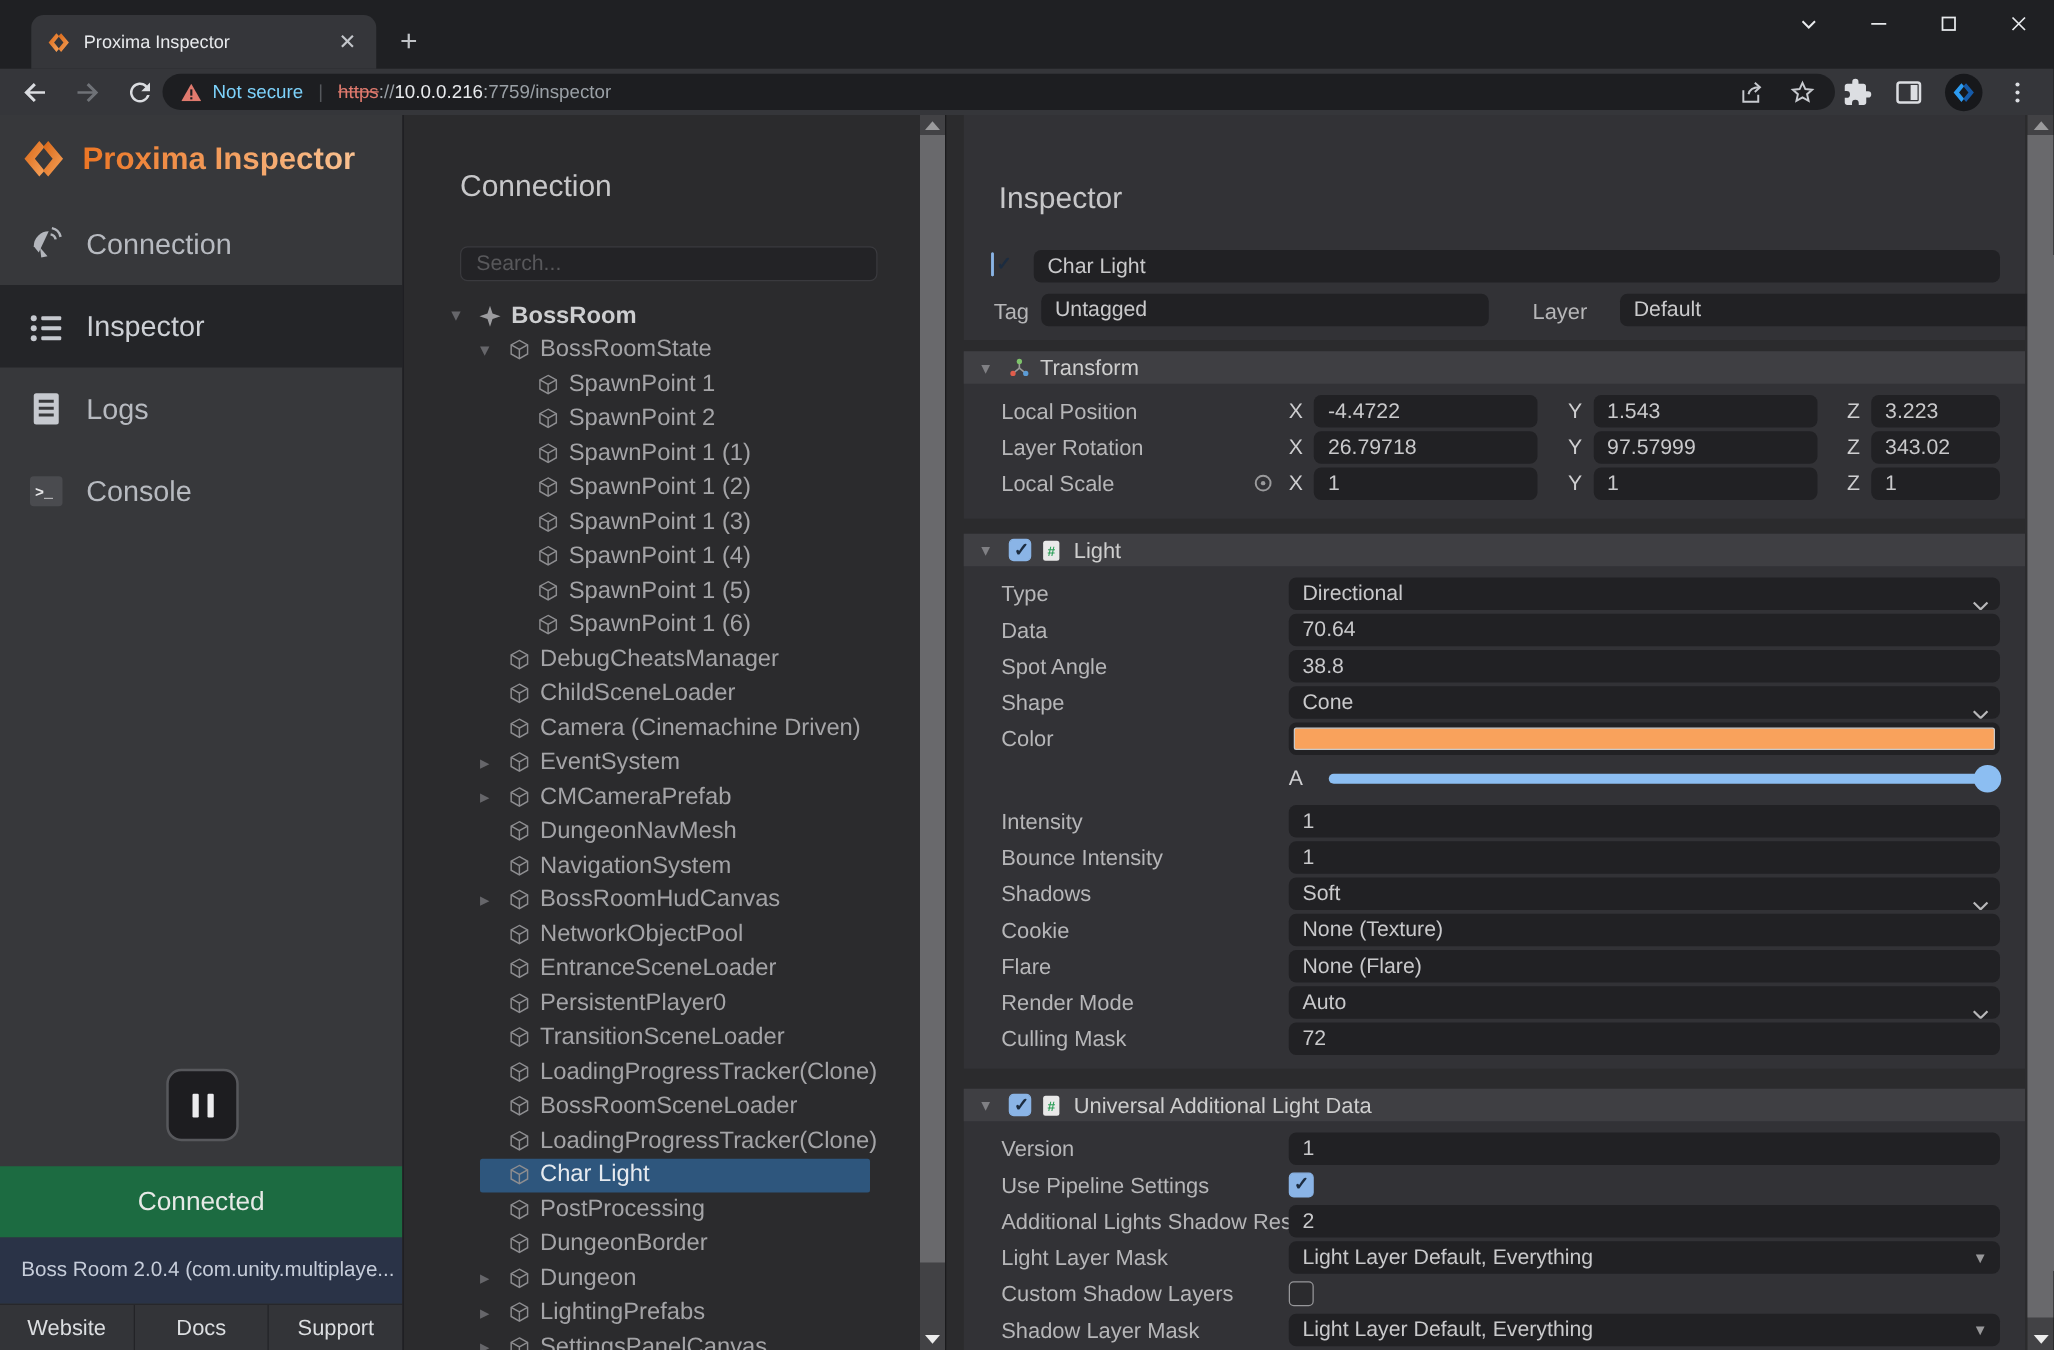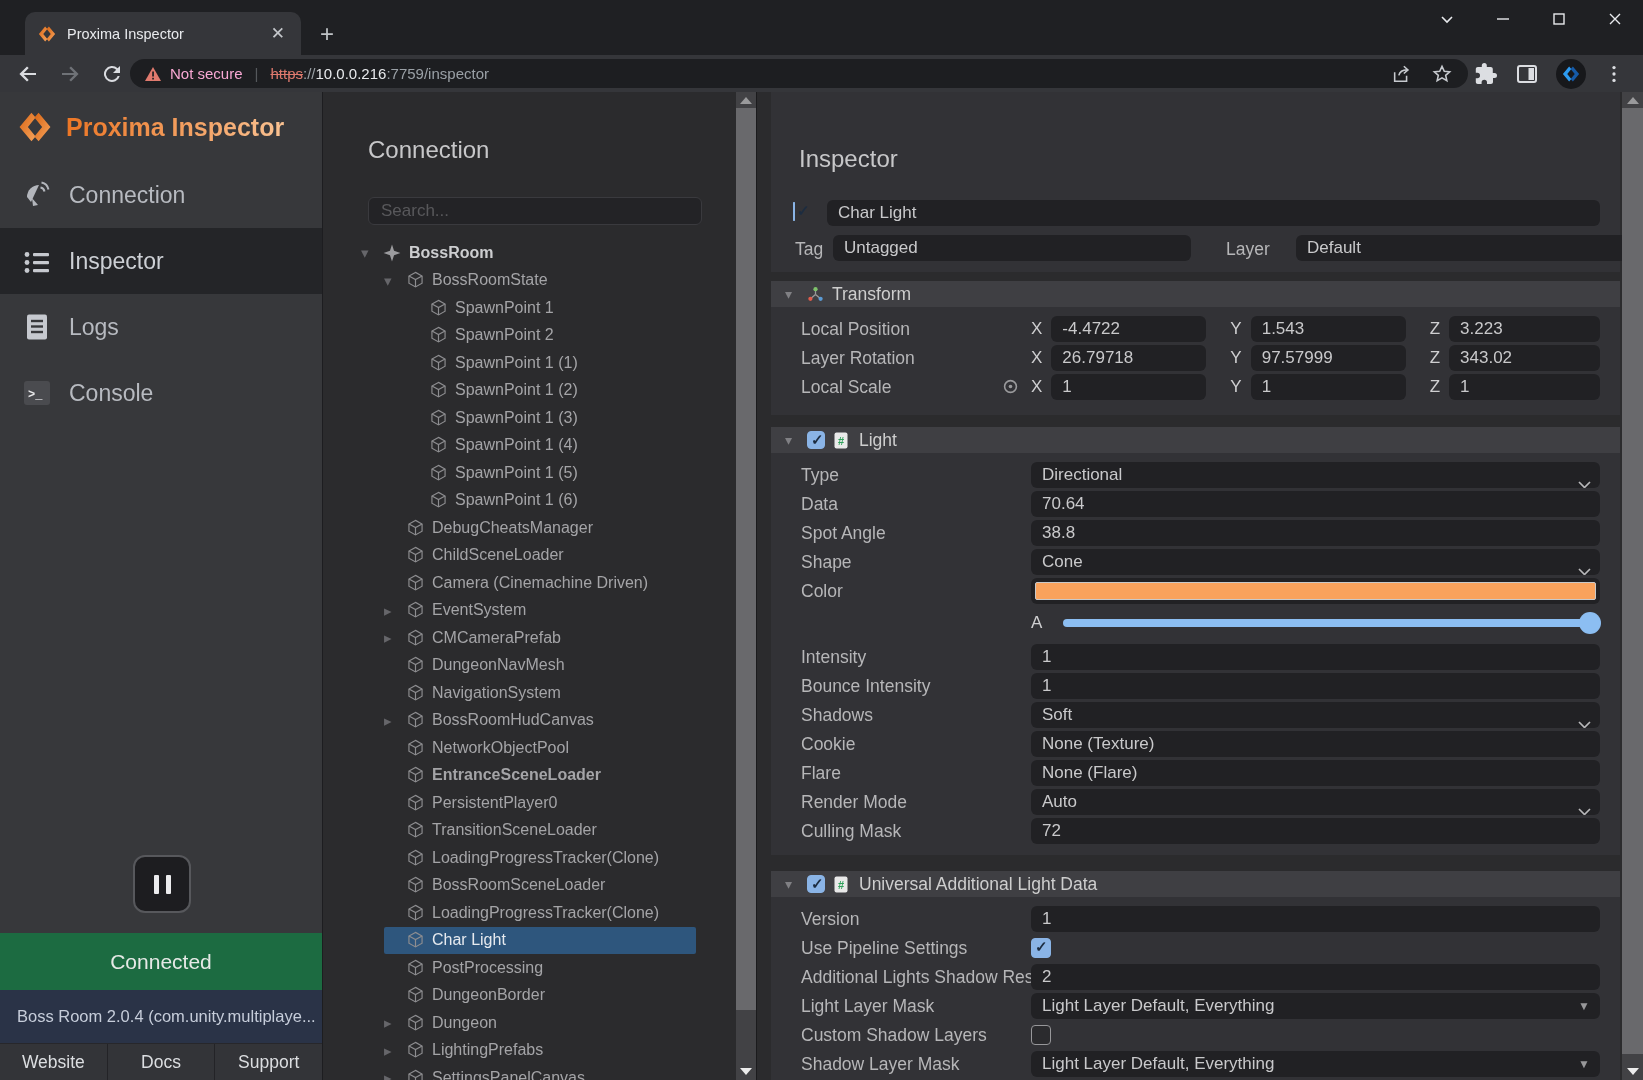--- a/index.html
+++ b/index.html
@@ -15,21 +15,21 @@
   .new-tab{position:absolute;left:314px;top:21px;width:26px;height:26px;color:#c0c3c7;font-size:24px;
            display:flex;align-items:center;justify-content:center;cursor:pointer;}
   .win-controls{position:absolute;right:0;top:0;height:38px;display:flex;}
   .wbtn{width:56px;display:flex;align-items:center;justify-content:center;cursor:pointer;}
   .navbar{position:absolute;top:55px;left:0;right:0;height:37px;background:#35363a;display:flex;align-items:center;}
   .nav-left{display:flex;align-items:center;gap:18px;padding-left:16px;}
   .nav-ic{width:24px;height:24px;cursor:pointer;}
   .addressbar{position:absolute;left:130px;top:4px;width:1338px;height:29px;background:#1d1e21;border-radius:15px;
               display:flex;align-items:center;padding:0 15px;box-sizing:border-box;font-size:15px;color:#9aa0a6;cursor:text;}
   .warn{width:16px;height:14px;margin-right:9px;flex:none;}
-  .notsecure{color:#f9a8d4;margin-right:12px;}
+  .notsecure{color:#7dd3fc;margin-right:12px;}
   .urldiv{color:#55585c;margin-right:12px;}
   .u-https{color:#e07a6e;text-decoration:line-through;}
   .u-host{color:#e8eaed;}
   .u-rest{color:#9aa0a6;}
   .pill-sp{flex:1;}
   .pill-ic{width:22px;height:22px;margin-left:18px;cursor:pointer;flex:none;}
   .nav-ext{position:absolute;right:0;top:0;height:37px;display:flex;align-items:center;gap:17px;padding-right:18px;}
   .ext-ic{cursor:pointer;display:flex;align-items:center;justify-content:center;}
   .prox-circle{width:30px;height:30px;border-radius:50%;background:#17181b;display:flex;align-items:center;justify-content:center;}
   
@@ -58,21 +58,21 @@
   .tree-panel{position:absolute;left:322px;top:0;width:414px;height:988px;background:#2b2b2d;border-left:1px solid #1d1d20;box-sizing:border-box;overflow:hidden;}
   .go-title{position:absolute;left:45px;top:44px;font-size:24px;color:#c7c7c9;}
   .go-search{position:absolute;left:45px;top:105px;width:334px;height:28px;box-sizing:border-box;background:#232326;
              border:1px solid #3a3a3e;border-radius:6px;color:#ababad;padding:0 12px;font-size:17px;outline:none;
              font-family:"Liberation Sans",sans-serif;}
   .go-search::placeholder{color:#58585b;}
   .tree{position:absolute;left:0;right:0;top:147px;bottom:0;overflow:hidden;}
   .trow{height:27.5px;display:flex;align-items:center;margin-right:40px;border-radius:2px;cursor:pointer;}
   .trow .arr{width:22px;flex:none;font-size:15px;color:#66666a;line-height:1;}
   .trow .ticon{width:19px;height:18px;margin-right:7px;flex:none;}
-  .trow .lbl{font-size:16px;color:#a4a4a7;white-space:nowrap;}
+  .trow .lbl{font-size:19px;color:#a4a4a7;white-space:nowrap;}
   .trow.bold .lbl{font-weight:700;color:#cdced0;}
   .trow.sel{background:#2e567d;}
   .trow.sel .lbl{color:#e6eaef;}
   
   .sbar{position:absolute;top:0;height:988px;background:#424245;}
   .sbar.mid{left:736px;width:20px;}
   .sbar.right{left:1622px;width:21px;}
   .sb-up{position:absolute;top:5px;left:50%;transform:translateX(-50%);width:0;height:0;
          border-left:6px solid transparent;border-right:6px solid transparent;border-bottom:7px solid #9a9a9c;}
   .sb-down{position:absolute;bottom:5px;left:50%;transform:translateX(-50%);width:0;height:0;
@@ -112,21 +112,21 @@
   .isec.s1 .sec-body{padding-bottom:8px;}
   .prow{height:26px;margin-bottom:3px;display:flex;align-items:center;padding:0 20px 0 30px;}
   .prow.sliderrow{margin-top:6px;margin-bottom:8px;}
   .plabel{width:230px;flex:none;font-size:17.5px;color:#b6b6b8;white-space:nowrap;overflow:hidden;
           display:flex;align-items:center;justify-content:space-between;padding-right:8px;box-sizing:border-box;}
   .linkico{width:20px;height:20px;flex:none;margin-right:2px;cursor:pointer;}
   .pvalue{flex:1;display:flex;align-items:center;height:26px;position:relative;}
   .fld{background:#212124;border-radius:6px;height:26px;line-height:26px;padding:0 11px;font-size:17px;color:#c9c9cb;
        box-sizing:border-box;white-space:nowrap;overflow:hidden;position:relative;cursor:text;}
   .fld.f1{flex:1;}
-  .fld.fxy{width:155px;flex:none;margin-right:24px;}
+  .fld.fxy{width:179px;flex:none;margin-right:24px;}
   .fld.fz{flex:1;}
   .fld.fsel{flex:1;padding-right:30px;cursor:pointer;}
   .axis{font-size:17px;color:#cfcfd1;margin-right:9px;flex:none;}
   .colorfld{flex:1;height:26px;background:#212124;border-radius:6px;display:flex;align-items:center;padding:0 4px;box-sizing:border-box;cursor:pointer;}
   .swatch{flex:1;height:18px;border:1px solid #c9c9c9;border-radius:2px;box-sizing:border-box;}
   .sliderbar{flex:1;height:8px;border-radius:4px;background:#8cbef2;position:relative;margin-left:12px;cursor:pointer;}
   .knob{position:absolute;right:-1px;top:-7px;width:22px;height:22px;border-radius:50%;background:#8cbef2;}
   .checkbox{width:20px;height:20px;border-radius:4px;box-sizing:border-box;background:#2b2b2e;border:1.5px solid #97979a;
             position:relative;cursor:pointer;flex:none;}
   .checkbox.small{width:18px;height:18px;}
@@ -479,21 +479,21 @@
             <span class="lbl">BossRoomHudCanvas</span>
           </div>
           <div class="trow" style="margin-left: 61px;">
             <span class="arr"></span>
             <span class="ticon"><svg viewBox="0 0 16 17" width="19" height="18">
                 <path d="M8 1.3 L14.2 4.7 V11.5 L8 15 L1.8 11.5 V4.7 Z" fill="none" stroke="#8d8d90" stroke-width="1.1"></path>
                 <path d="M1.8 4.7 L8 8.1 L14.2 4.7 M8 8.1 V15" fill="none" stroke="#8d8d90" stroke-width="1.1"></path>
               </svg></span>
             <span class="lbl">NetworkObjectPool</span>
           </div>
-          <div class="trow" style="margin-left: 61px; font-weight: bold;">
+          <div class="trow" style="margin-left: 61px;">
             <span class="arr"></span>
             <span class="ticon"><svg viewBox="0 0 16 17" width="19" height="18">
                 <path d="M8 1.3 L14.2 4.7 V11.5 L8 15 L1.8 11.5 V4.7 Z" fill="none" stroke="#8d8d90" stroke-width="1.1"></path>
                 <path d="M1.8 4.7 L8 8.1 L14.2 4.7 M8 8.1 V15" fill="none" stroke="#8d8d90" stroke-width="1.1"></path>
               </svg></span>
             <span class="lbl">EntranceSceneLoader</span>
           </div>
           <div class="trow" style="margin-left: 61px;">
             <span class="arr"></span>
             <span class="ticon"><svg viewBox="0 0 16 17" width="19" height="18">

